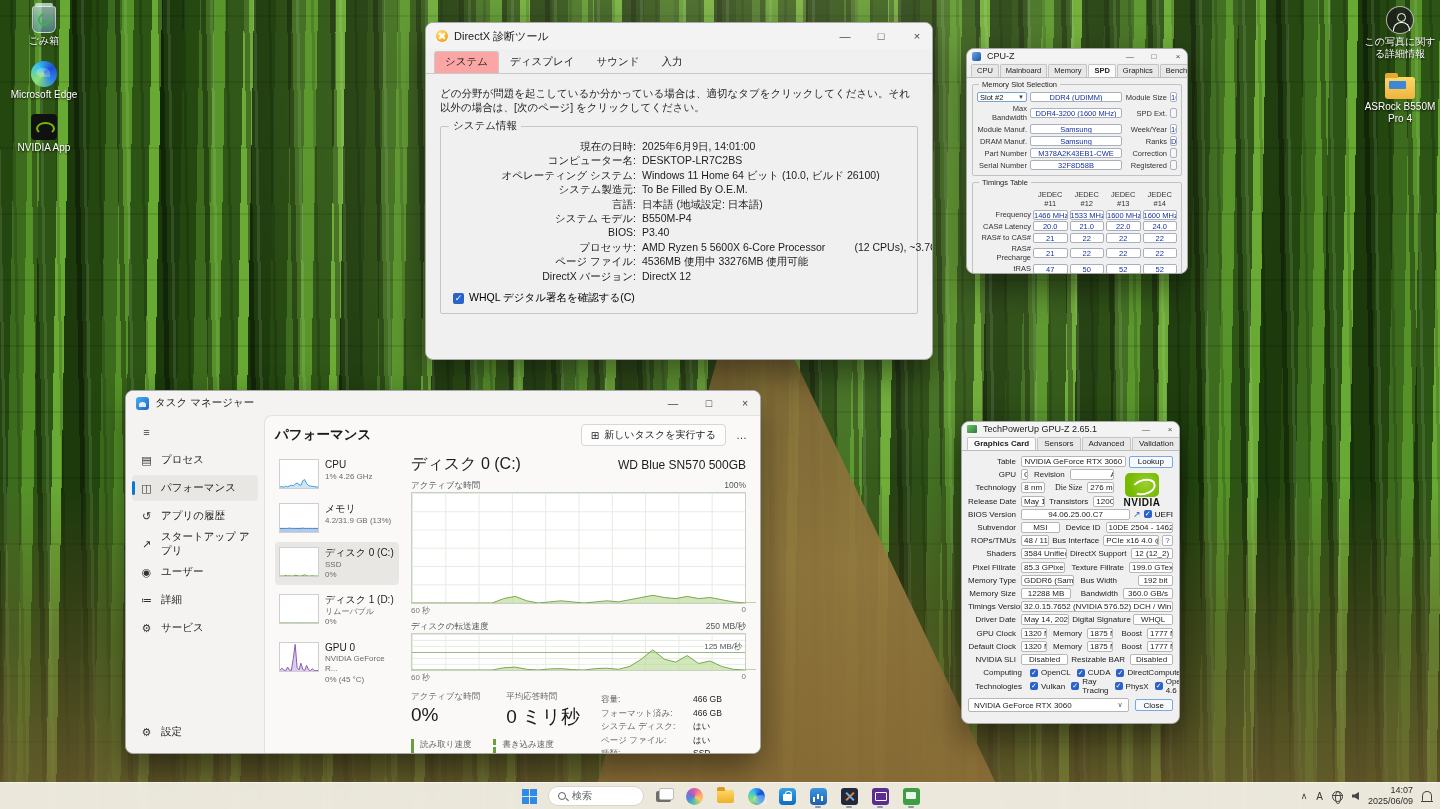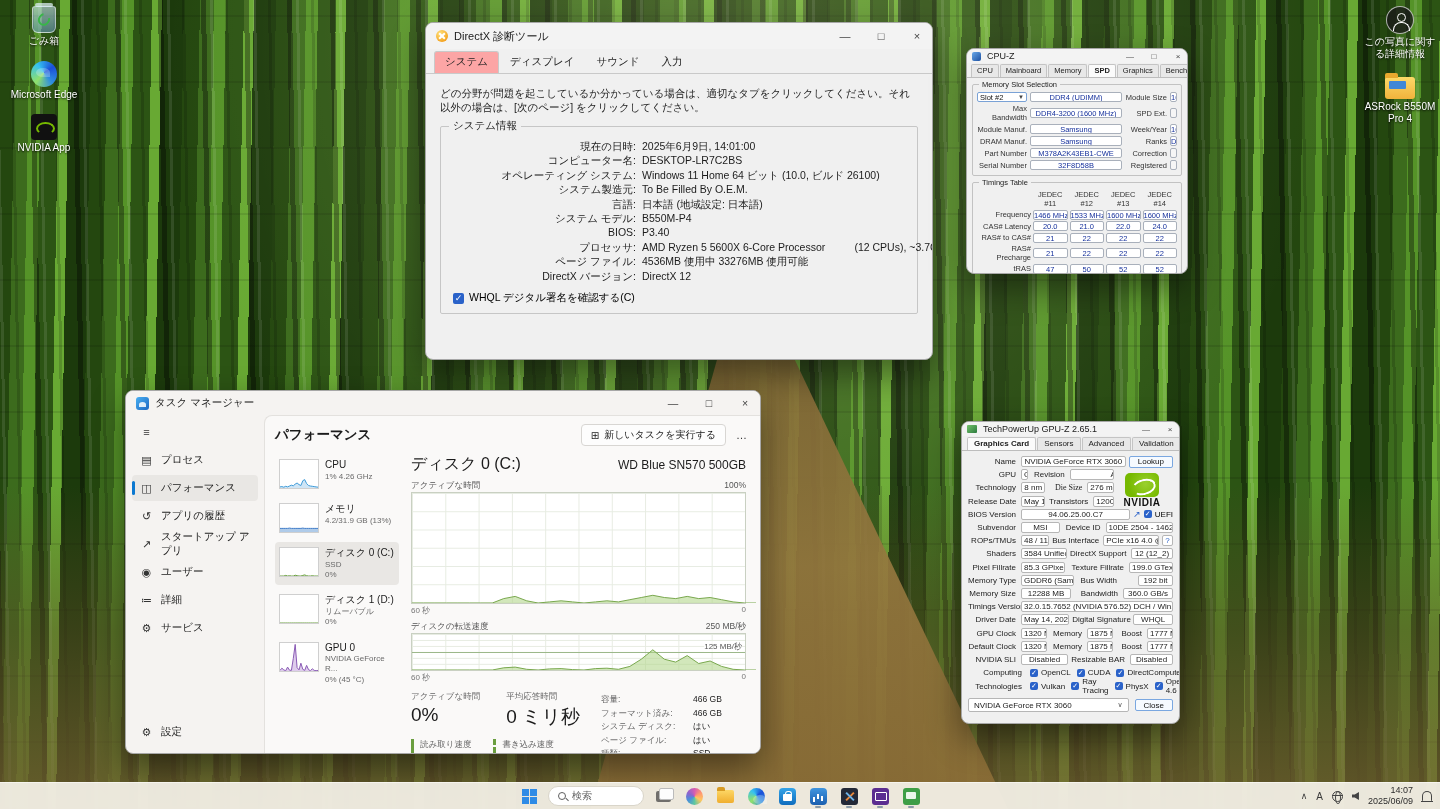--- a/index.html
+++ b/index.html
@@ -658,21 +658,21 @@
         <span class="gz-tab">Validation</span>
       </span>
 
   </div>
   <div id="gz-rows">
     <div id="gz-logo">
       <div id="gz-eye"></div>
       <div id="gz-wordmark">NVIDIA</div>
     </div>
   <div class="gz-row">
-        <span class="gz-label">Name</span>
+        <span class="gz-label">Table</span>
         <span class="gz-box" style="flex: 3 1 0%;">NVIDIA GeForce RTX 3060</span>
         <button class="gz-btn" style="flex: 0 0 auto;">Lookup</button>
       </div>
       <div class="gz-row">
         <span class="gz-label">GPU</span>
         <span class="gz-box" style="flex: 1 1 0%;">GA106 (LHR)</span>
         <span class="gz-label sub" style="width: 36px; flex: 0 0 auto;">Revision</span>
         <span class="gz-box" style="flex: 0.7 1 0%; padding-left: 40px;">A1</span>
         <span class="gz-gutter"></span>
       </div>

